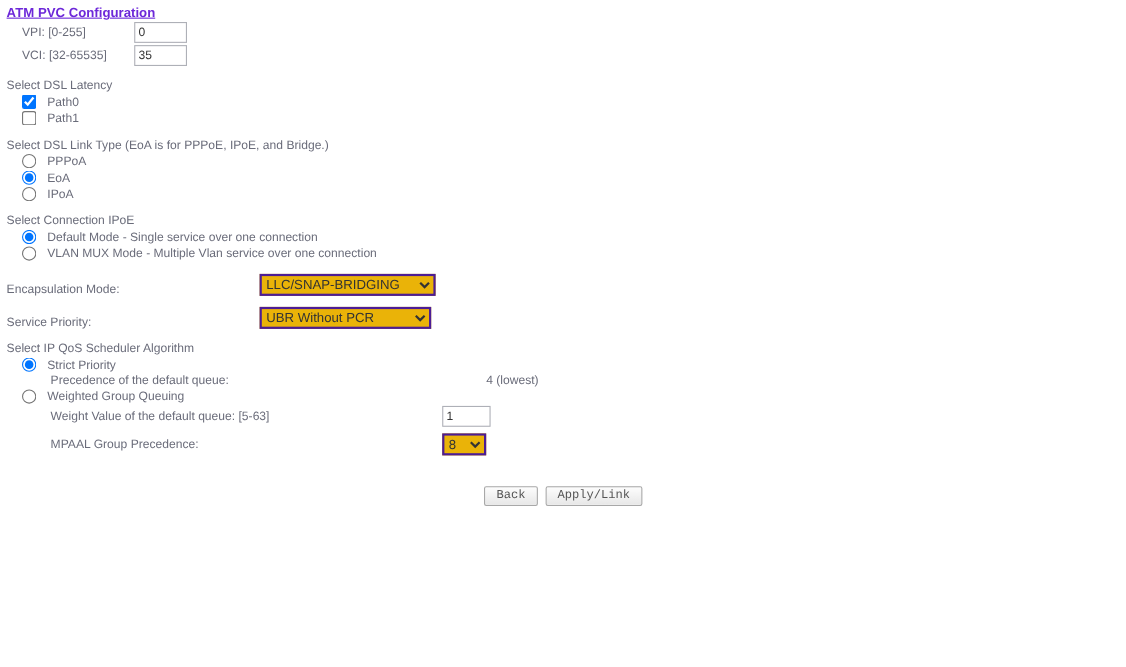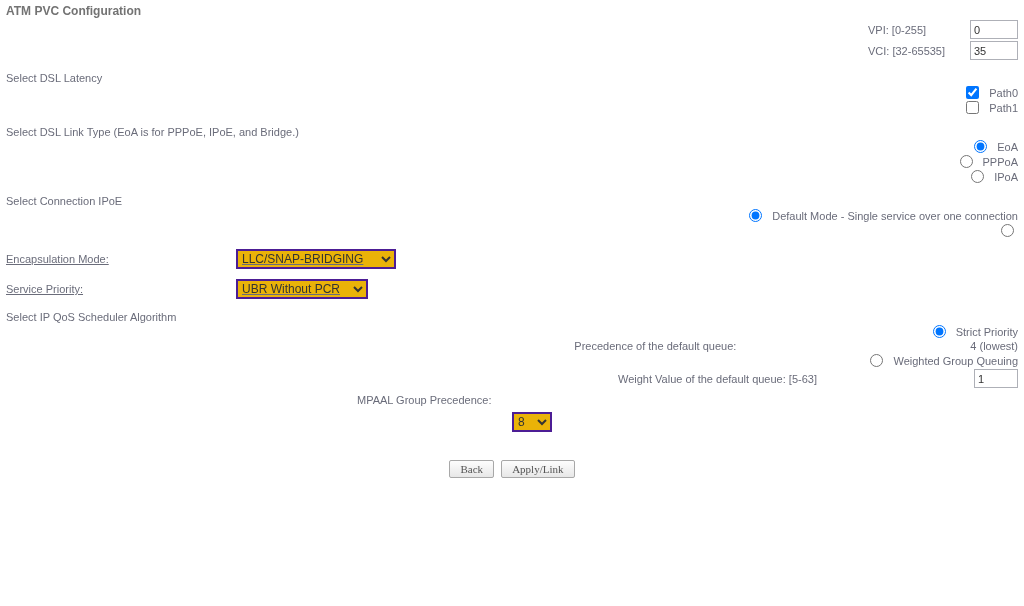--- a/index.html
+++ b/index.html
@@ -12,36 +12,36 @@
     width: 1024px;
   }
   .page {
     padding: 4px 6px 20px 6px;
     position: relative;
   }
   h1.title {
     font-size: 12px;
     font-weight: bold;
     margin: 0 0 2px 0;
-    color: #737373;
+    color: #6d28d9;
+    text-decoration: underline;
   }
   .desc {
     margin: 0 0 14px 0;
     line-height: 1.35;
     max-width: 1010px;
   }
   .section {
     margin-bottom: 12px;
   }
   .row {
     display: flex;
     align-items: center;
     margin: 2px 0;
     gap: 6px;
-    justify-content: flex-end;
   }
   .row .lbl {
     display: inline-block;
   }
   .lbl-vpi { width: 96px; }
   .indent1 { padding-left: 14px; }
   .indent2 { padding-left: 40px; }
   input.txt {
     border: 1px solid #aeb0b7;
     background: #ffffff;
@@ -59,35 +59,34 @@
     border: 2px solid #4c1d95;
     background: #eab308;
     height: 20px;
   }
   input[type="checkbox"], input[type="radio"] {
     margin: 0 4px 0 0;
     vertical-align: middle;
   }
   .form-2col {
     display: flex;
-    align-items: center;
+    align-items: flex-end;
     margin: 4px 0;
-    text-decoration: underline;
   }
   .form-2col .col-label { width: 230px; }
   .encap-sel { width: 160px; }
-  .svcat-sel { width: 132px; }
+  .svcat-sel { width: 156px; }
   .prec-col  { width: 390px; display:inline-block; }
   .prec-val  { color:#6a6c7a; }
   .btn-row {
     text-align: center;
     margin-top: 28px;
   }
   button.btn {
-    font-family: Liberation Serif, serif;
+    font-family: Liberation Mono, monospace;
     font-size: 11px;
     color: #555;
     background: linear-gradient(#fdfdfd,#e7e7e7);
     border: 1px solid #a8a8a8;
     border-radius: 2px;
     padding: 2px 10px;
     margin: 0 2px;
     cursor: pointer;
   }
   .arrow-wrap {
@@ -125,41 +124,42 @@
     </div>
     <div class="row indent1">
       <input type="checkbox" style="">
       <span>Path1</span>
     </div>
   </div>
 
   <div class="section">
     <div>Select DSL Link Type (EoA is for PPPoE, IPoE, and Bridge.)</div>
     <div class="row indent1">
+      <input type="radio" name="linktype" style="">
+      <span>PPPoA</span>
+    </div>
+    <div class="row indent1">
       <input type="radio" name="linktype" checked="" style="">
       <span>EoA</span>
     </div>
     <div class="row indent1">
       <input type="radio" name="linktype" style="">
-      <span>PPPoA</span>
-    </div>
-    <div class="row indent1">
-      <input type="radio" name="linktype" style="">
       <span>IPoA</span>
     </div>
   </div>
 
   <div class="section">
     <div>Select Connection IPoE</div>
     <div class="row indent1">
       <input type="radio" name="connmode" checked="" style="">
       <span>Default Mode - Single service over one connection</span>
     </div>
     <div class="row indent1">
       <input type="radio" name="connmode" style="">
+      <span>VLAN MUX Mode - Multiple Vlan service over one connection</span>
     </div>
   </div>
 
   <div class="section">
     <div class="form-2col">
       <span class="col-label">Encapsulation Mode:</span>
       <select class="sel encap-sel">
         <option selected="">LLC/SNAP-BRIDGING</option>
       </select>
     </div>
@@ -184,21 +184,21 @@
     </div>
 
     <div class="row indent1">
       <input type="radio" name="qos" style="">
       <span>Weighted Group Queuing</span>
     </div>
     <div class="row indent2">
       <span style="width:350px; display:inline-block;">Weight Value of the default queue: [5-63]</span>
       <input class="txt" type="text" style="width: 36px;" value="1">
     </div>
-    <div class="row indent2" style="margin-top:6px;flex-direction:column;">
+    <div class="row indent2" style="margin-top:6px;">
       <span style="width:350px; display:inline-block;">MPAAL Group Precedence:</span>
       <select class="sel" style="width:40px;">
         <option selected="">8</option>
       </select>
     </div>
   </div>
 
   <div class="btn-row">
     <button class="btn">Back</button>
     <button class="btn">Apply/Link</button>

